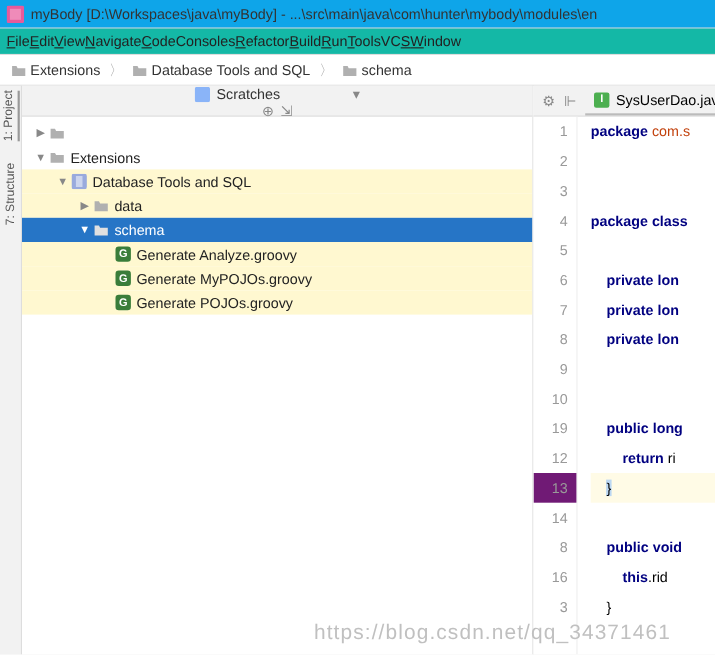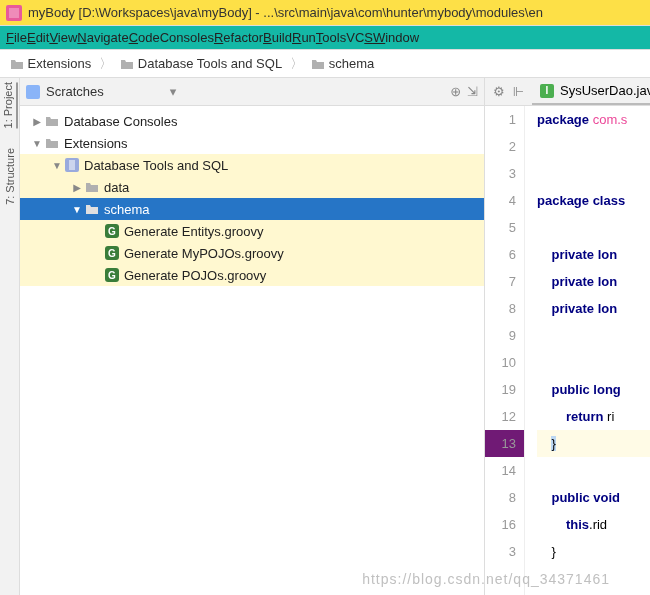--- a/index.html
+++ b/index.html
@@ -1,36 +1,36 @@
 <!DOCTYPE html>
 <html><head>
 <meta charset="utf-8">
 <style>
 * { margin: 0; padding: 0; box-sizing: border-box; font-family: "Segoe UI", Arial, sans-serif; font-size: 13px; }
 body { width: 650px; height: 595px; background: #f2f2f2; overflow: hidden; position: relative; }
 
-.title-bar { display: flex; align-items: center; height: 26px; padding: 0 6px; background: #fde047; border-bottom: 1px solid #ddd; }
+.title-bar { display: flex; align-items: center; height: 26px; padding: 0 6px; background: #0ea5e9; border-bottom: 1px solid #ddd; }
 .title-bar .app-icon { width: 16px; height: 16px; margin-right: 6px; }
 .title-bar .title-text { color: #333; }
 
 .menu-bar { display: flex; height: 24px; align-items: center; padding: 0 6px; background: #14b8a6; border-bottom: 1px solid #ddd; }
 .menu-bar .menu-item { color: #222; cursor: pointer; }
 .menu-bar .menu-item .mn { text-decoration: underline; }
 
 .breadcrumb { display: flex; align-items: center; height: 28px; padding: 0 6px; background: #fff; border-bottom: 1px solid #ddd; }
 .breadcrumb .crumb { display: flex; align-items: center; color: #333; cursor: pointer; padding: 0 4px; }
 .breadcrumb .chev { color: #aaa; padding: 0 4px; }
 
 .main { display: flex; height: calc(100% - 78px); }
 .side-tabs { width: 20px; background: #f2f2f2; border-right: 1px solid #ddd; display: flex; flex-direction: column; align-items: center; padding-top: 4px; gap: 20px; }
 .side-tabs .vtext { writing-mode: vertical-rl; transform: rotate(180deg); color: #555; font-size: 11px; cursor: pointer; }
 .side-tabs .vtext.sel { border-left: 2px solid #999; padding-left: 2px; }
 
 .panel { flex: 1; display: flex; flex-direction: column; background: #fff; border-right: 1px solid #ddd; min-width: 0; }
-.panel-header { display: flex; align-items: center; height: 28px; padding: 0 6px; background: #f2f2f2; border-bottom: 1px solid #ddd; justify-content: space-between; }
+.panel-header { display: flex; align-items: center; height: 28px; padding: 0 6px; background: #f2f2f2; border-bottom: 1px solid #ddd; justify-content: space-between; flex-direction: column; }
 .panel-header .ttl { display: flex; align-items: center; gap: 6px; color: #333; font-weight: 500; }
 .panel-header .acts { display: flex; gap: 6px; color: #888; }
 .panel-header .acts span { cursor: pointer; }
 .panel-header .dropdown-arrow { color: #888; margin-left: 60px; }
 
 .tree { flex: 1; overflow: auto; padding: 4px 0; }
 .tree-row { display: flex; align-items: center; height: 22px; cursor: pointer; color: #222; }
 .tree-row.sel { background: #2675C6; color: #fff; }
 .tree-row.hi { background: #fff8d0; }
 .tree-row .indent { display: inline-block; }
@@ -47,27 +47,27 @@
 .ed-tab .i-badge { background: #4caf50; color: #fff; width: 14px; height: 14px; border-radius: 2px; display: inline-flex; align-items: center; justify-content: center; font-size: 10px; font-weight:bold; }
 
 .code { flex: 1; display: flex; overflow: hidden; font-family: "Consolas", monospace; font-size: 12px; }
 .gutter { width: 40px; background: #fff; border-right: 1px solid #eee; color: #999; text-align: right; }
 .gutter .ln { height: 27px; line-height:27px; padding-right: 8px; }
 .gutter .ln.hi { background:#701a75; }
 .code-body { flex: 1; padding-left: 12px; overflow: hidden; white-space: nowrap; }
 .code-body .line { height: 27px; line-height:27px; }
 .code-body .line.hi { background:#fffbe6; }
 .kw { color: #000080; font-weight: bold; }
-.pkg { color: #ec4899; }
+.pkg { color: #c2410c; }
 .caret { background:#bcd7f2; }
 
 .folder-ico { fill: #b0b0b0; }
 .tree-row.sel .folder-ico { fill: #e0e0e0; }
 .g-badge { background:#3a7d3a; color:#fff; width:14px; height:14px; border-radius:3px; display:inline-flex; align-items:center; justify-content:center; font-size:10px; font-weight:bold; }
-.watermark { position:absolute; bottom:8px; right:40px; color:#c0c0c0; font-size:14px; font-family:Arial; letter-spacing:1px; pointer-events:none; }
+.watermark { position:absolute; bottom:8px; right:40px; color:#c0c0c0; font-size:19px; font-family:Arial; letter-spacing:1px; pointer-events:none; }
 </style>
 </head>
 <body>
 
 <div class="title-bar">
   <svg class="app-icon" viewBox="0 0 16 16">
       <rect width="16" height="16" rx="2" fill="#e85a9b"></rect>
       <rect x="3" y="3" width="10" height="10" fill="#fff" opacity="0.3"></rect>
     </svg>
   <span class="title-text">
@@ -126,21 +126,20 @@
     </div>
     <div class="tree" id="tree">
         <div class="tree-row">
           <span class="indent" style="width:10px"></span>
           <span class="arrow">▶</span>
           <span class="ico">
             <svg width="14" height="12">
               <path class="folder-ico" d="M1 2h4l1 2h7v7H1z"></path>
             </svg>
           </span>
-          <span class="lbl">Database Consoles</span>
         </div>
         <div class="tree-row">
           <span class="indent" style="width:10px"></span>
           <span class="arrow">▼</span>
           <span class="ico">
             <svg width="14" height="12">
               <path class="folder-ico" d="M1 2h4l1 2h7v7H1z"></path>
             </svg>
           </span>
           <span class="lbl">Extensions</span>
@@ -175,21 +174,21 @@
             </svg>
           </span>
           <span class="lbl">schema</span>
         </div>
         <div class="tree-row hi">
           <span class="indent" style="width:70px"></span>
           <span class="arrow"></span>
           <span class="ico">
             <span class="g-badge">G</span>
           </span>
-          <span class="lbl">Generate Entitys.groovy</span>
+          <span class="lbl">Generate Analyze.groovy</span>
         </div>
         <div class="tree-row hi">
           <span class="indent" style="width:70px"></span>
           <span class="arrow"></span>
           <span class="ico">
             <span class="g-badge">G</span>
           </span>
           <span class="lbl">Generate MyPOJOs.groovy</span>
         </div>
         <div class="tree-row hi">

